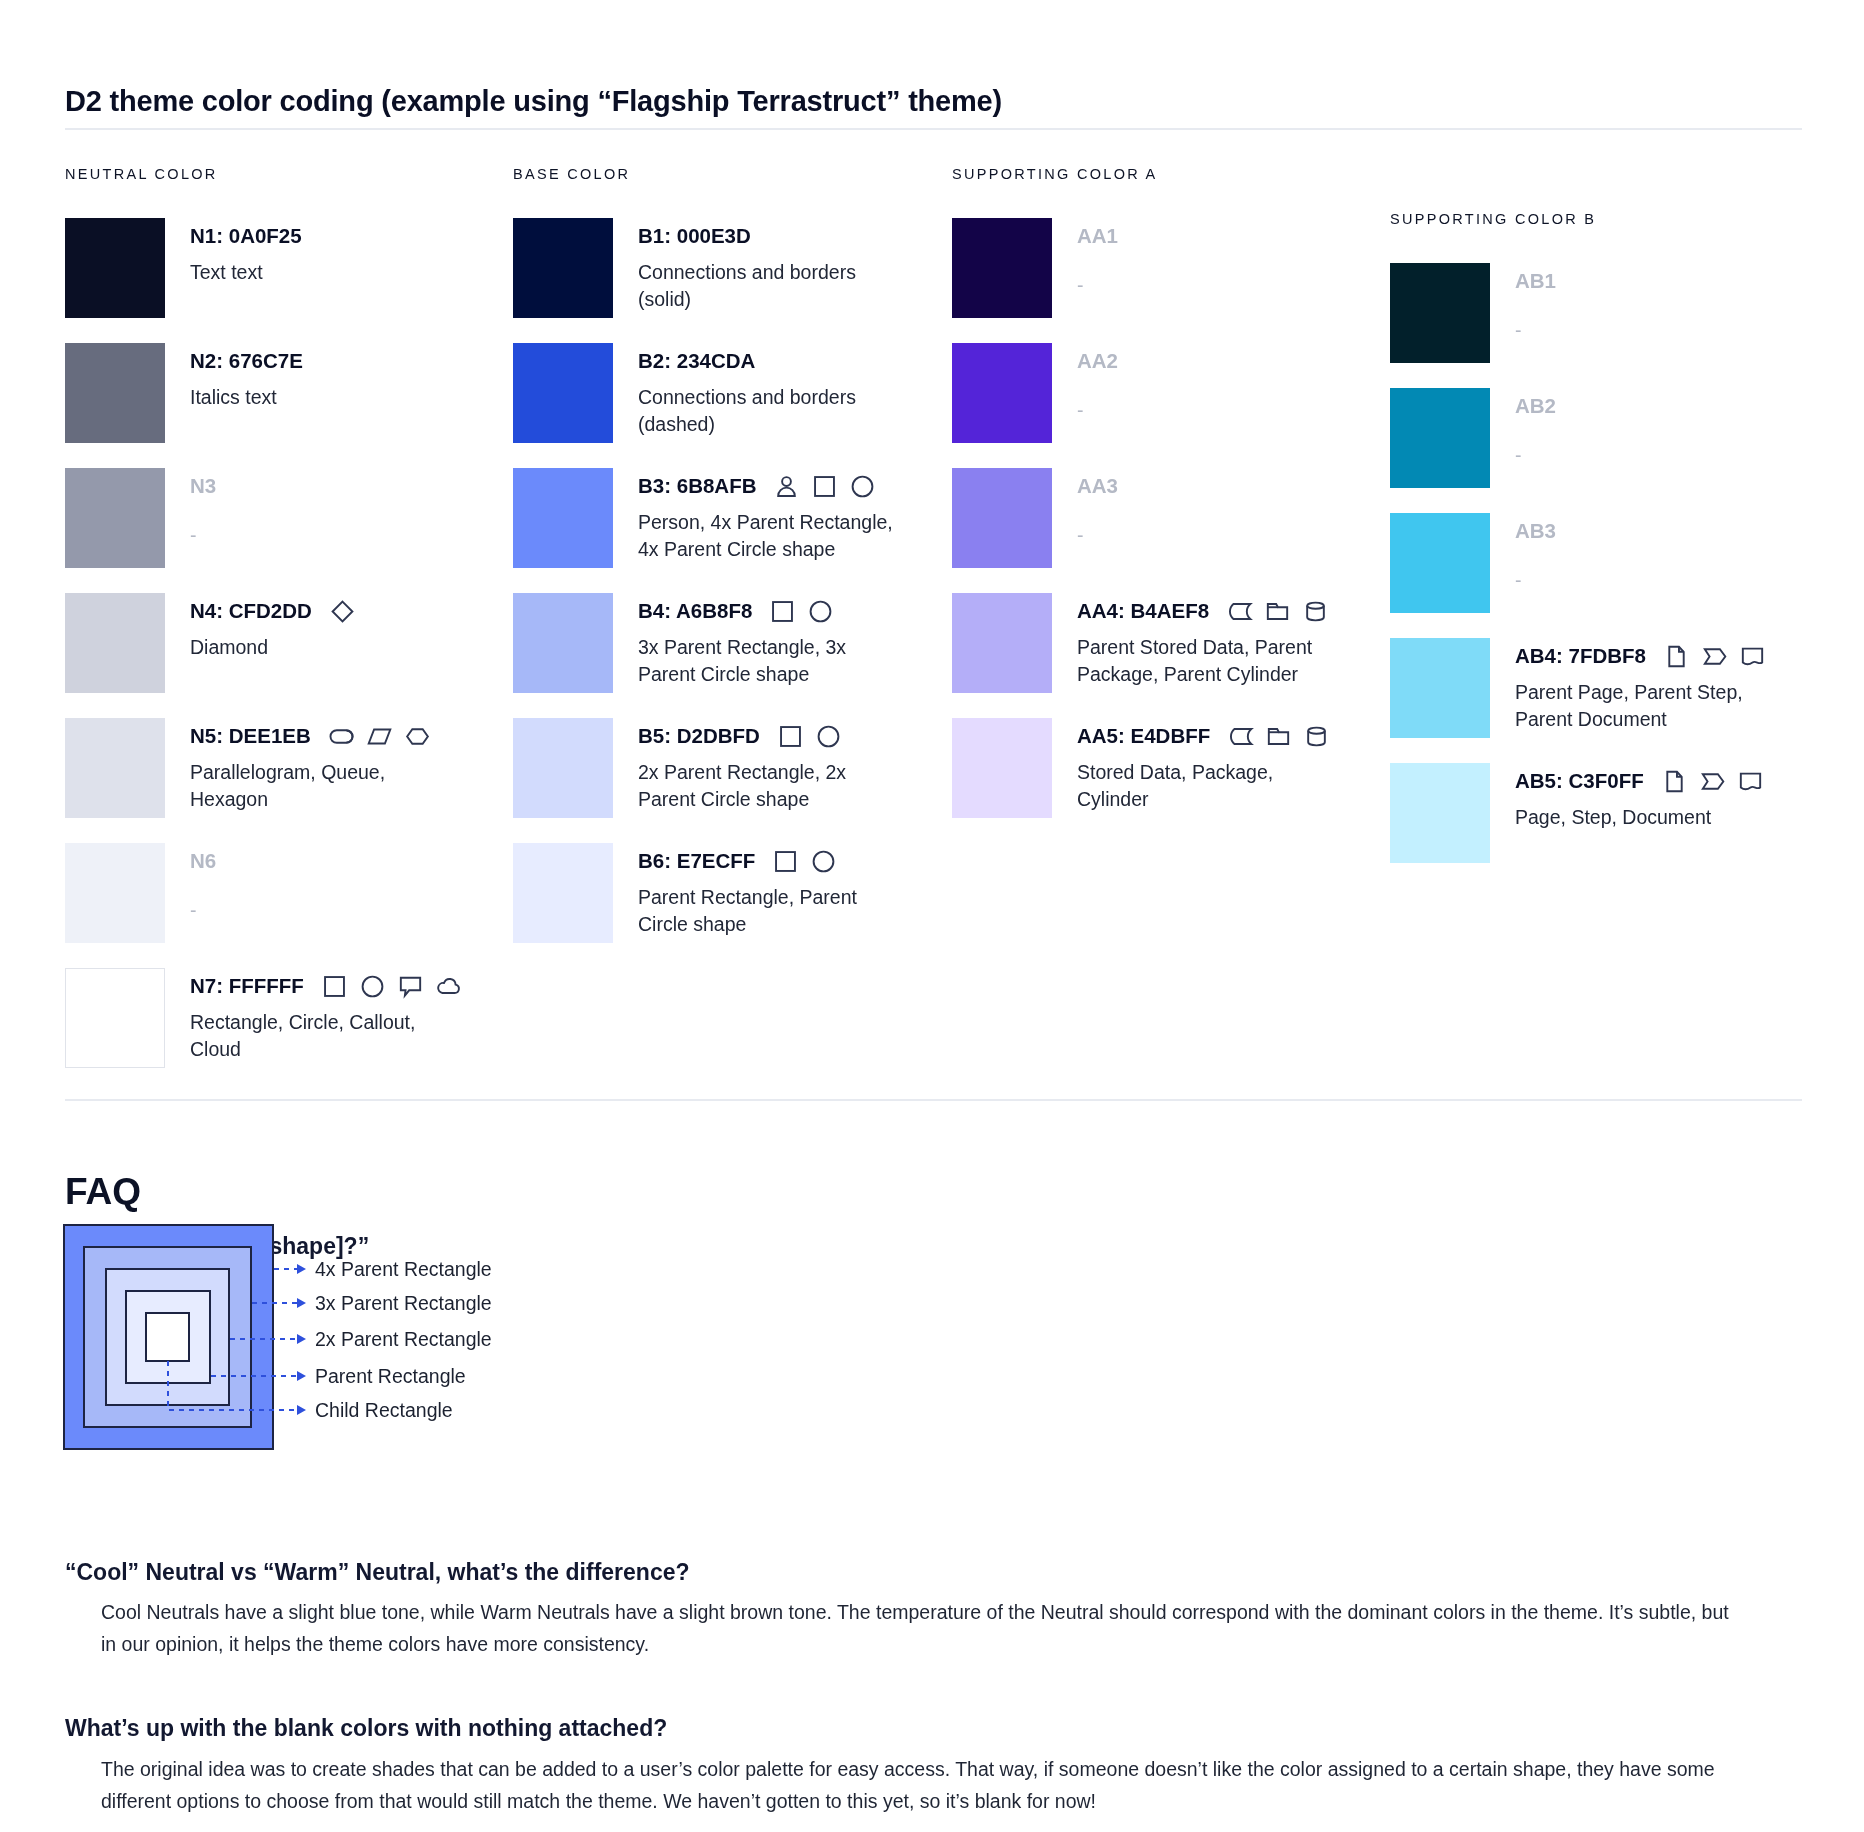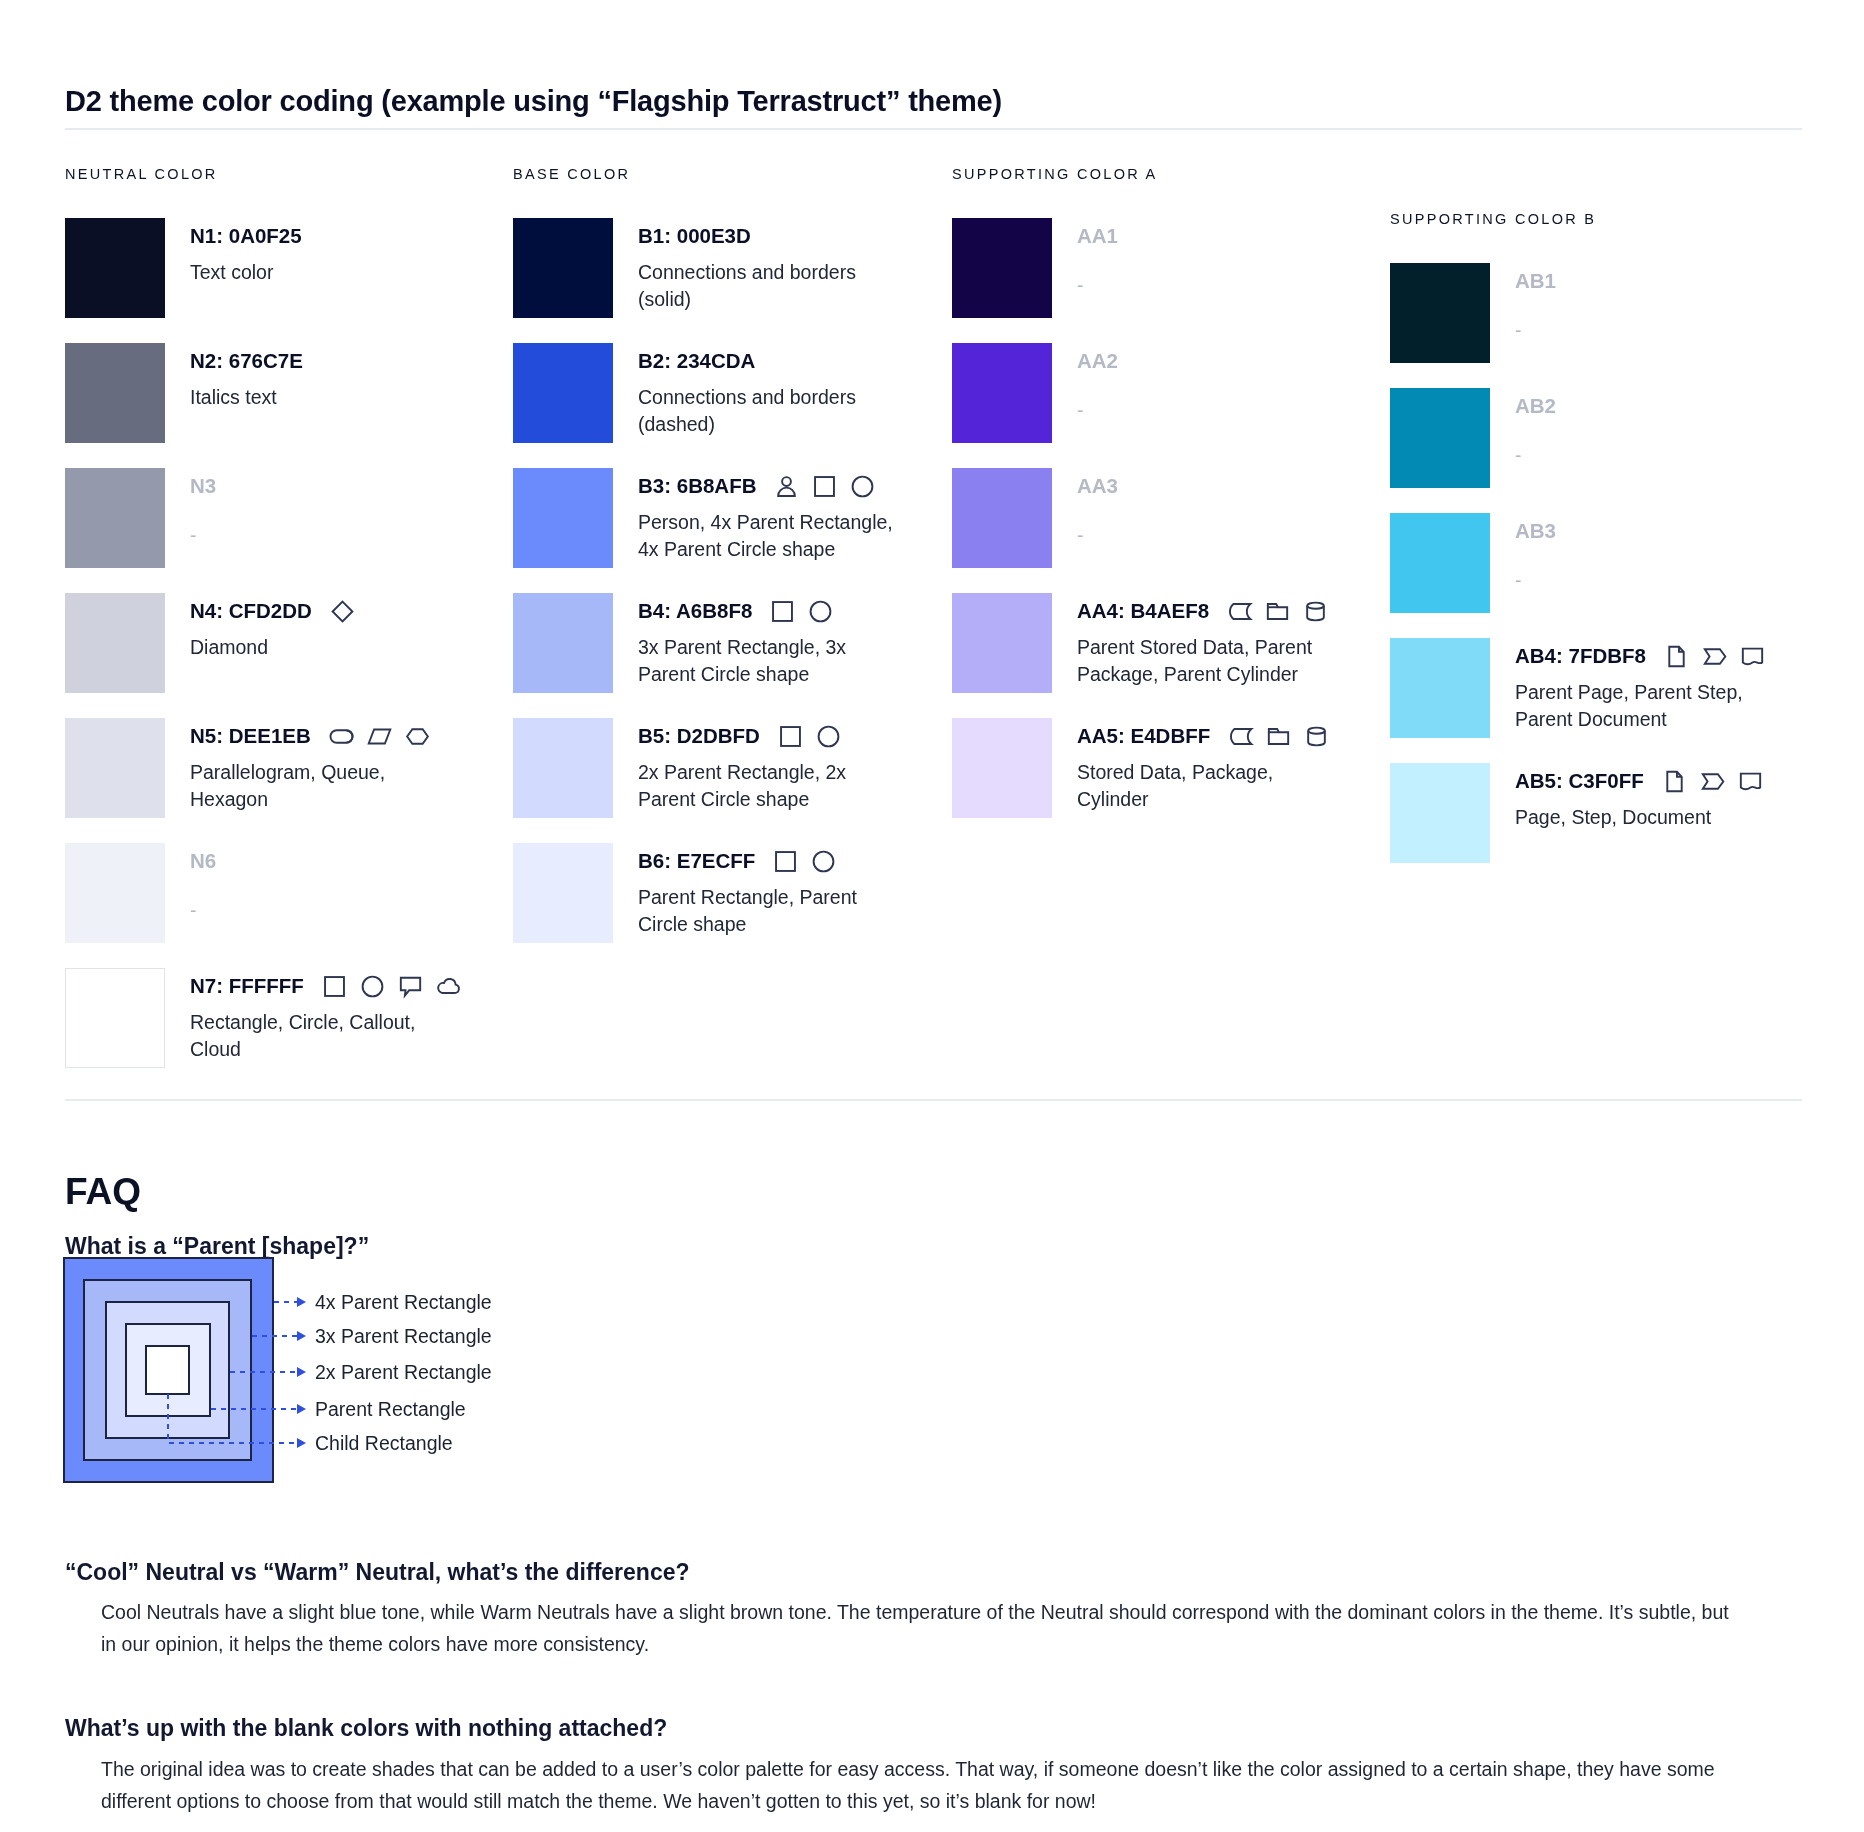--- a/index.html
+++ b/index.html
@@ -29,40 +29,40 @@
   .row-muted .desc{color:#B4B9C5;margin-top:21px;}
 
   .faq-heading{position:absolute;left:65px;top:1140px;font-size:37px;font-weight:700;color:#0C1226;}
   .faq-q{position:absolute;left:65px;font-size:23px;font-weight:700;color:#121830;}
   .faq-q1{top:1210px;}
   .faq-q2{top:1536px;}
   .faq-q3{top:1692px;}
   .faq-a{position:absolute;left:65px;width:1645px;font-size:19.5px;line-height:32px;color:#1F2534;margin-left:36px;}
   .faq-a2{top:1576px;}
   .faq-a3{top:1733px;}
-  #diagram{position:absolute;left:63px;top:1257px;}
+  #diagram{position:absolute;left:63px;top:1224px;}
   #diagram text{font-family:"Liberation Sans",sans-serif;font-size:19.5px;fill:#1B2130;}
 </style>
 </head>
 <body>
 
 <h1 class="page-title">D2 theme color coding (example using “Flagship Terrastruct” theme)</h1>
 <div class="rule rule-top"></div>
 
 <div class="palette" id="palette">
     <div class="col" style="left: 0px;">
       <div class="col-header">NEUTRAL COLOR</div>
       <div class="swatch-row">
     <div class="sw" style="background: rgb(10, 15, 37);"></div>
     <div class="info">
       <div class="name-line">
         <span class="name">N1: 0A0F25</span>
         <span class="icons"></span>
       </div>
-      <div class="desc">Text color</div>
+      <div class="desc">Text text</div>
     </div>
   </div>
       <div class="swatch-row">
     <div class="sw" style="background: rgb(103, 108, 126);"></div>
     <div class="info">
       <div class="name-line">
         <span class="name">N2: 676C7E</span>
         <span class="icons"></span>
       </div>
       <div class="desc">Italics text</div>

